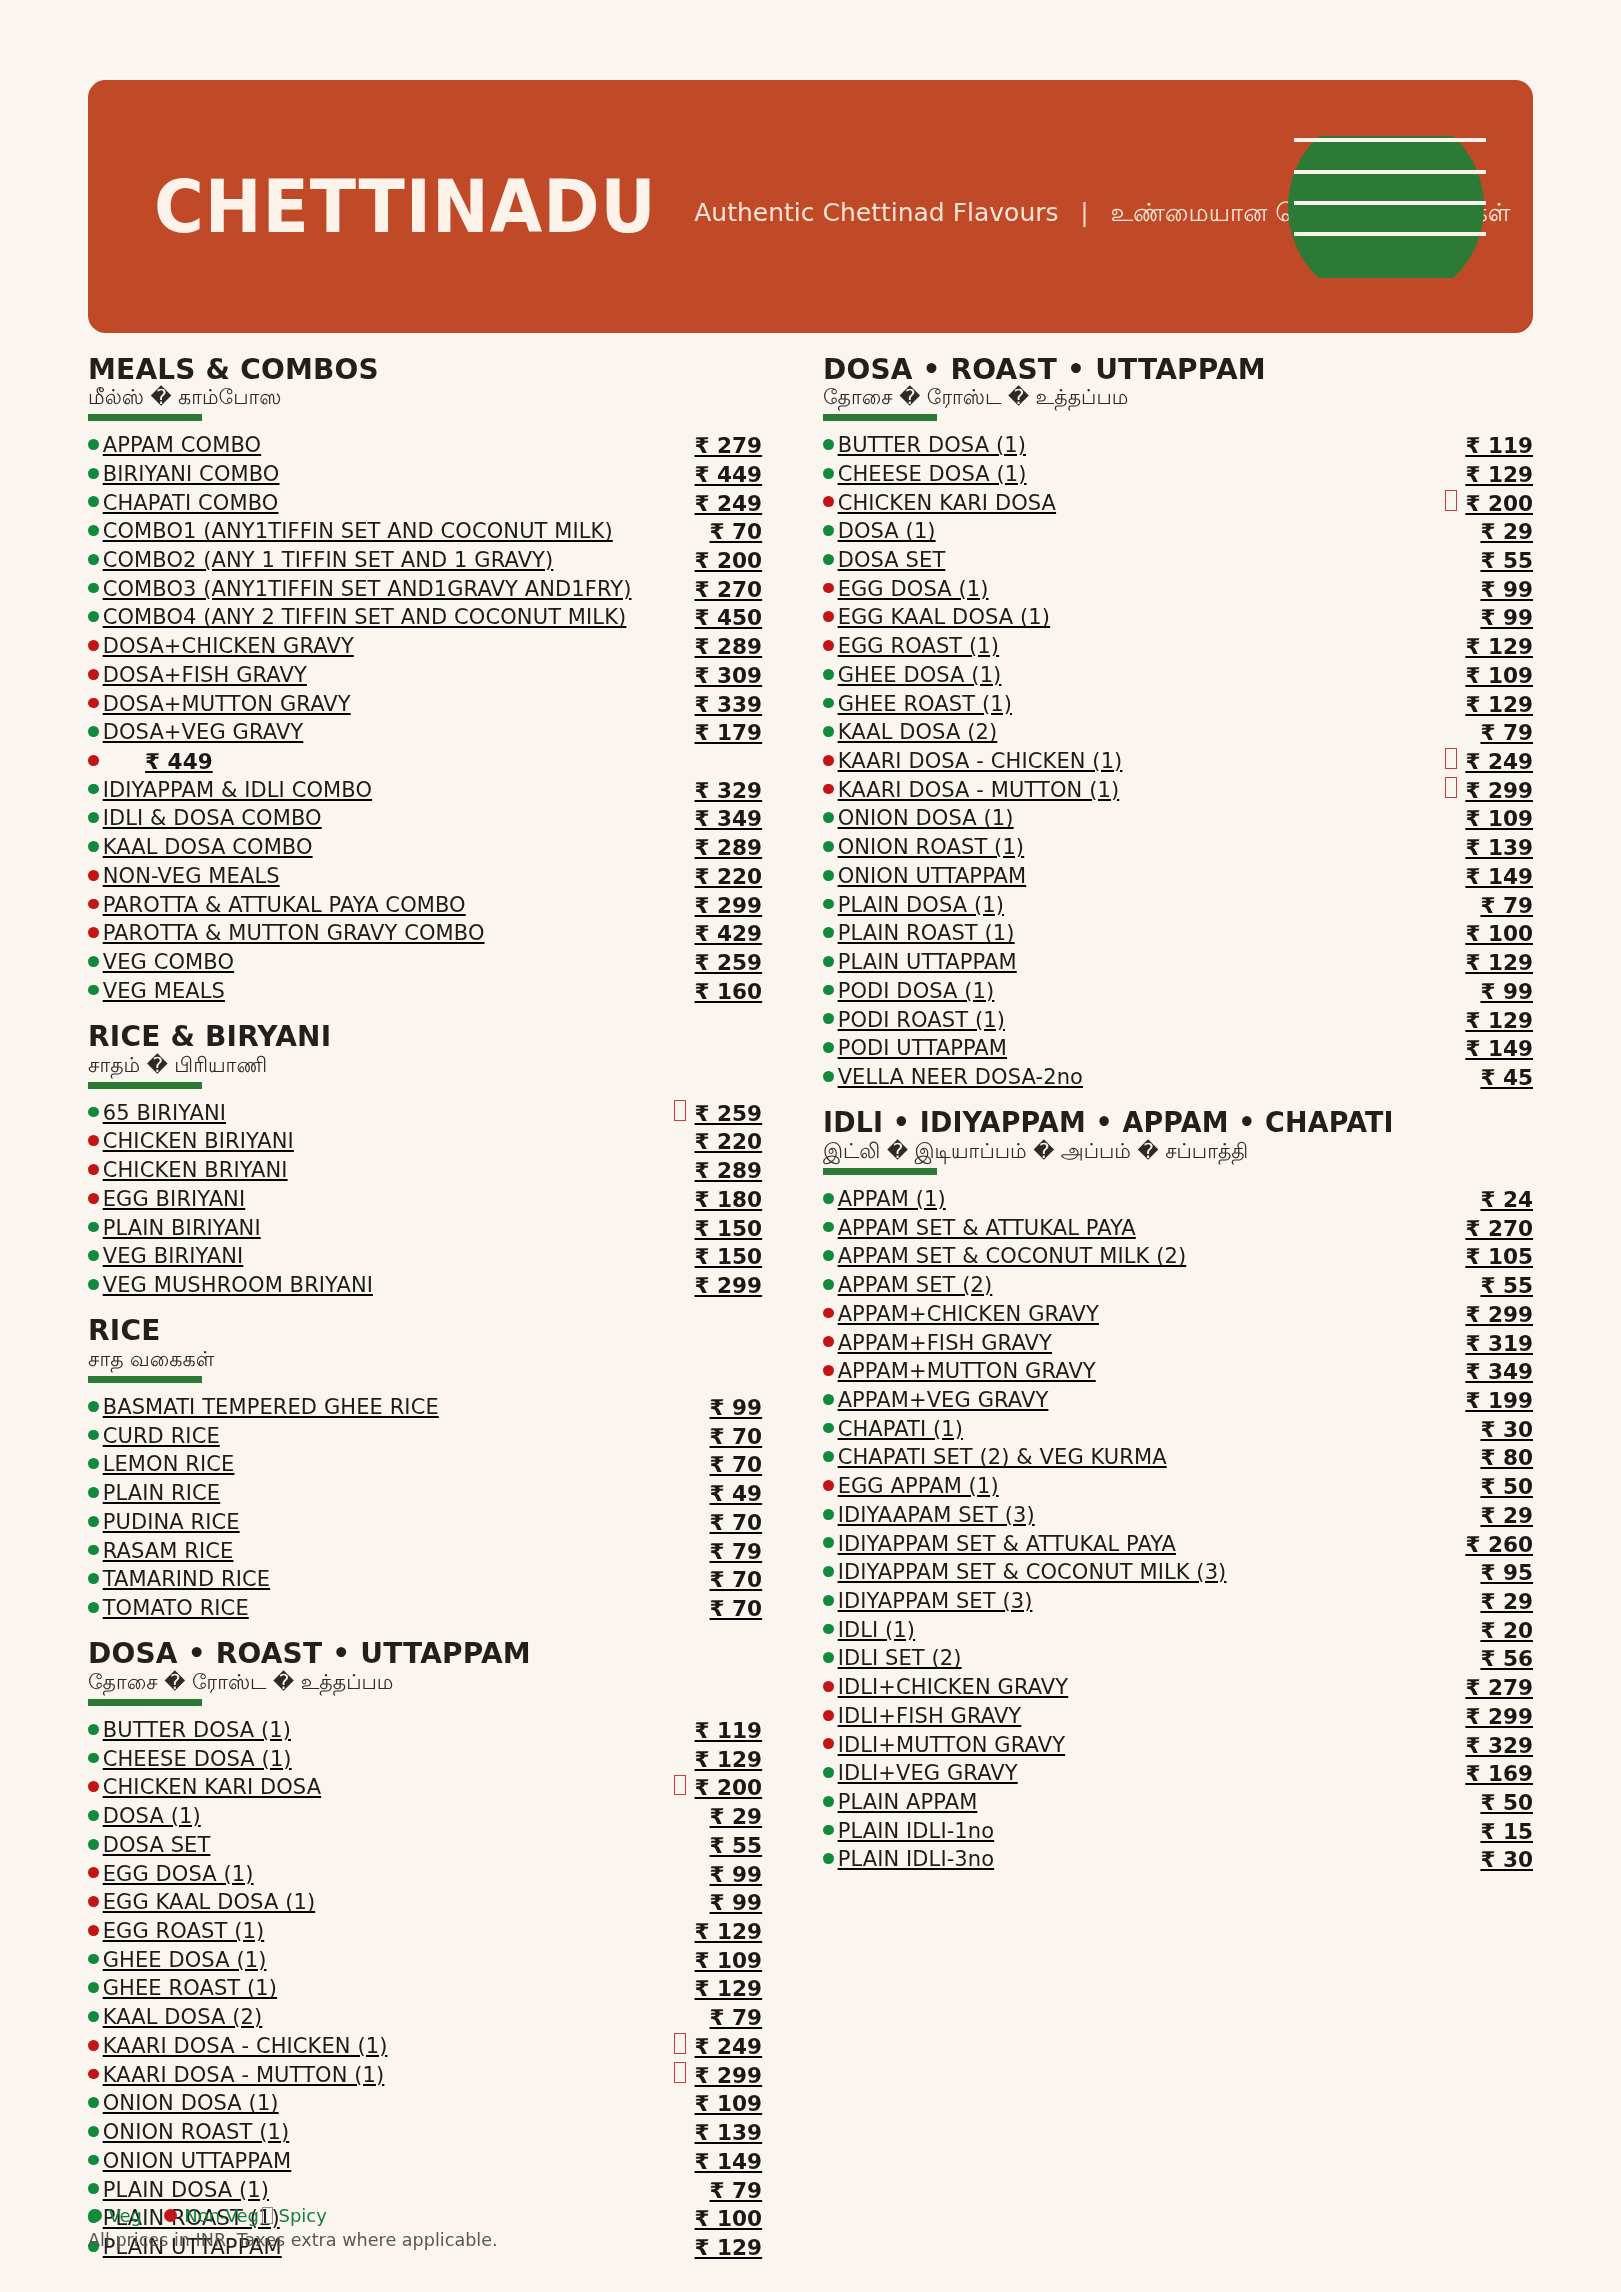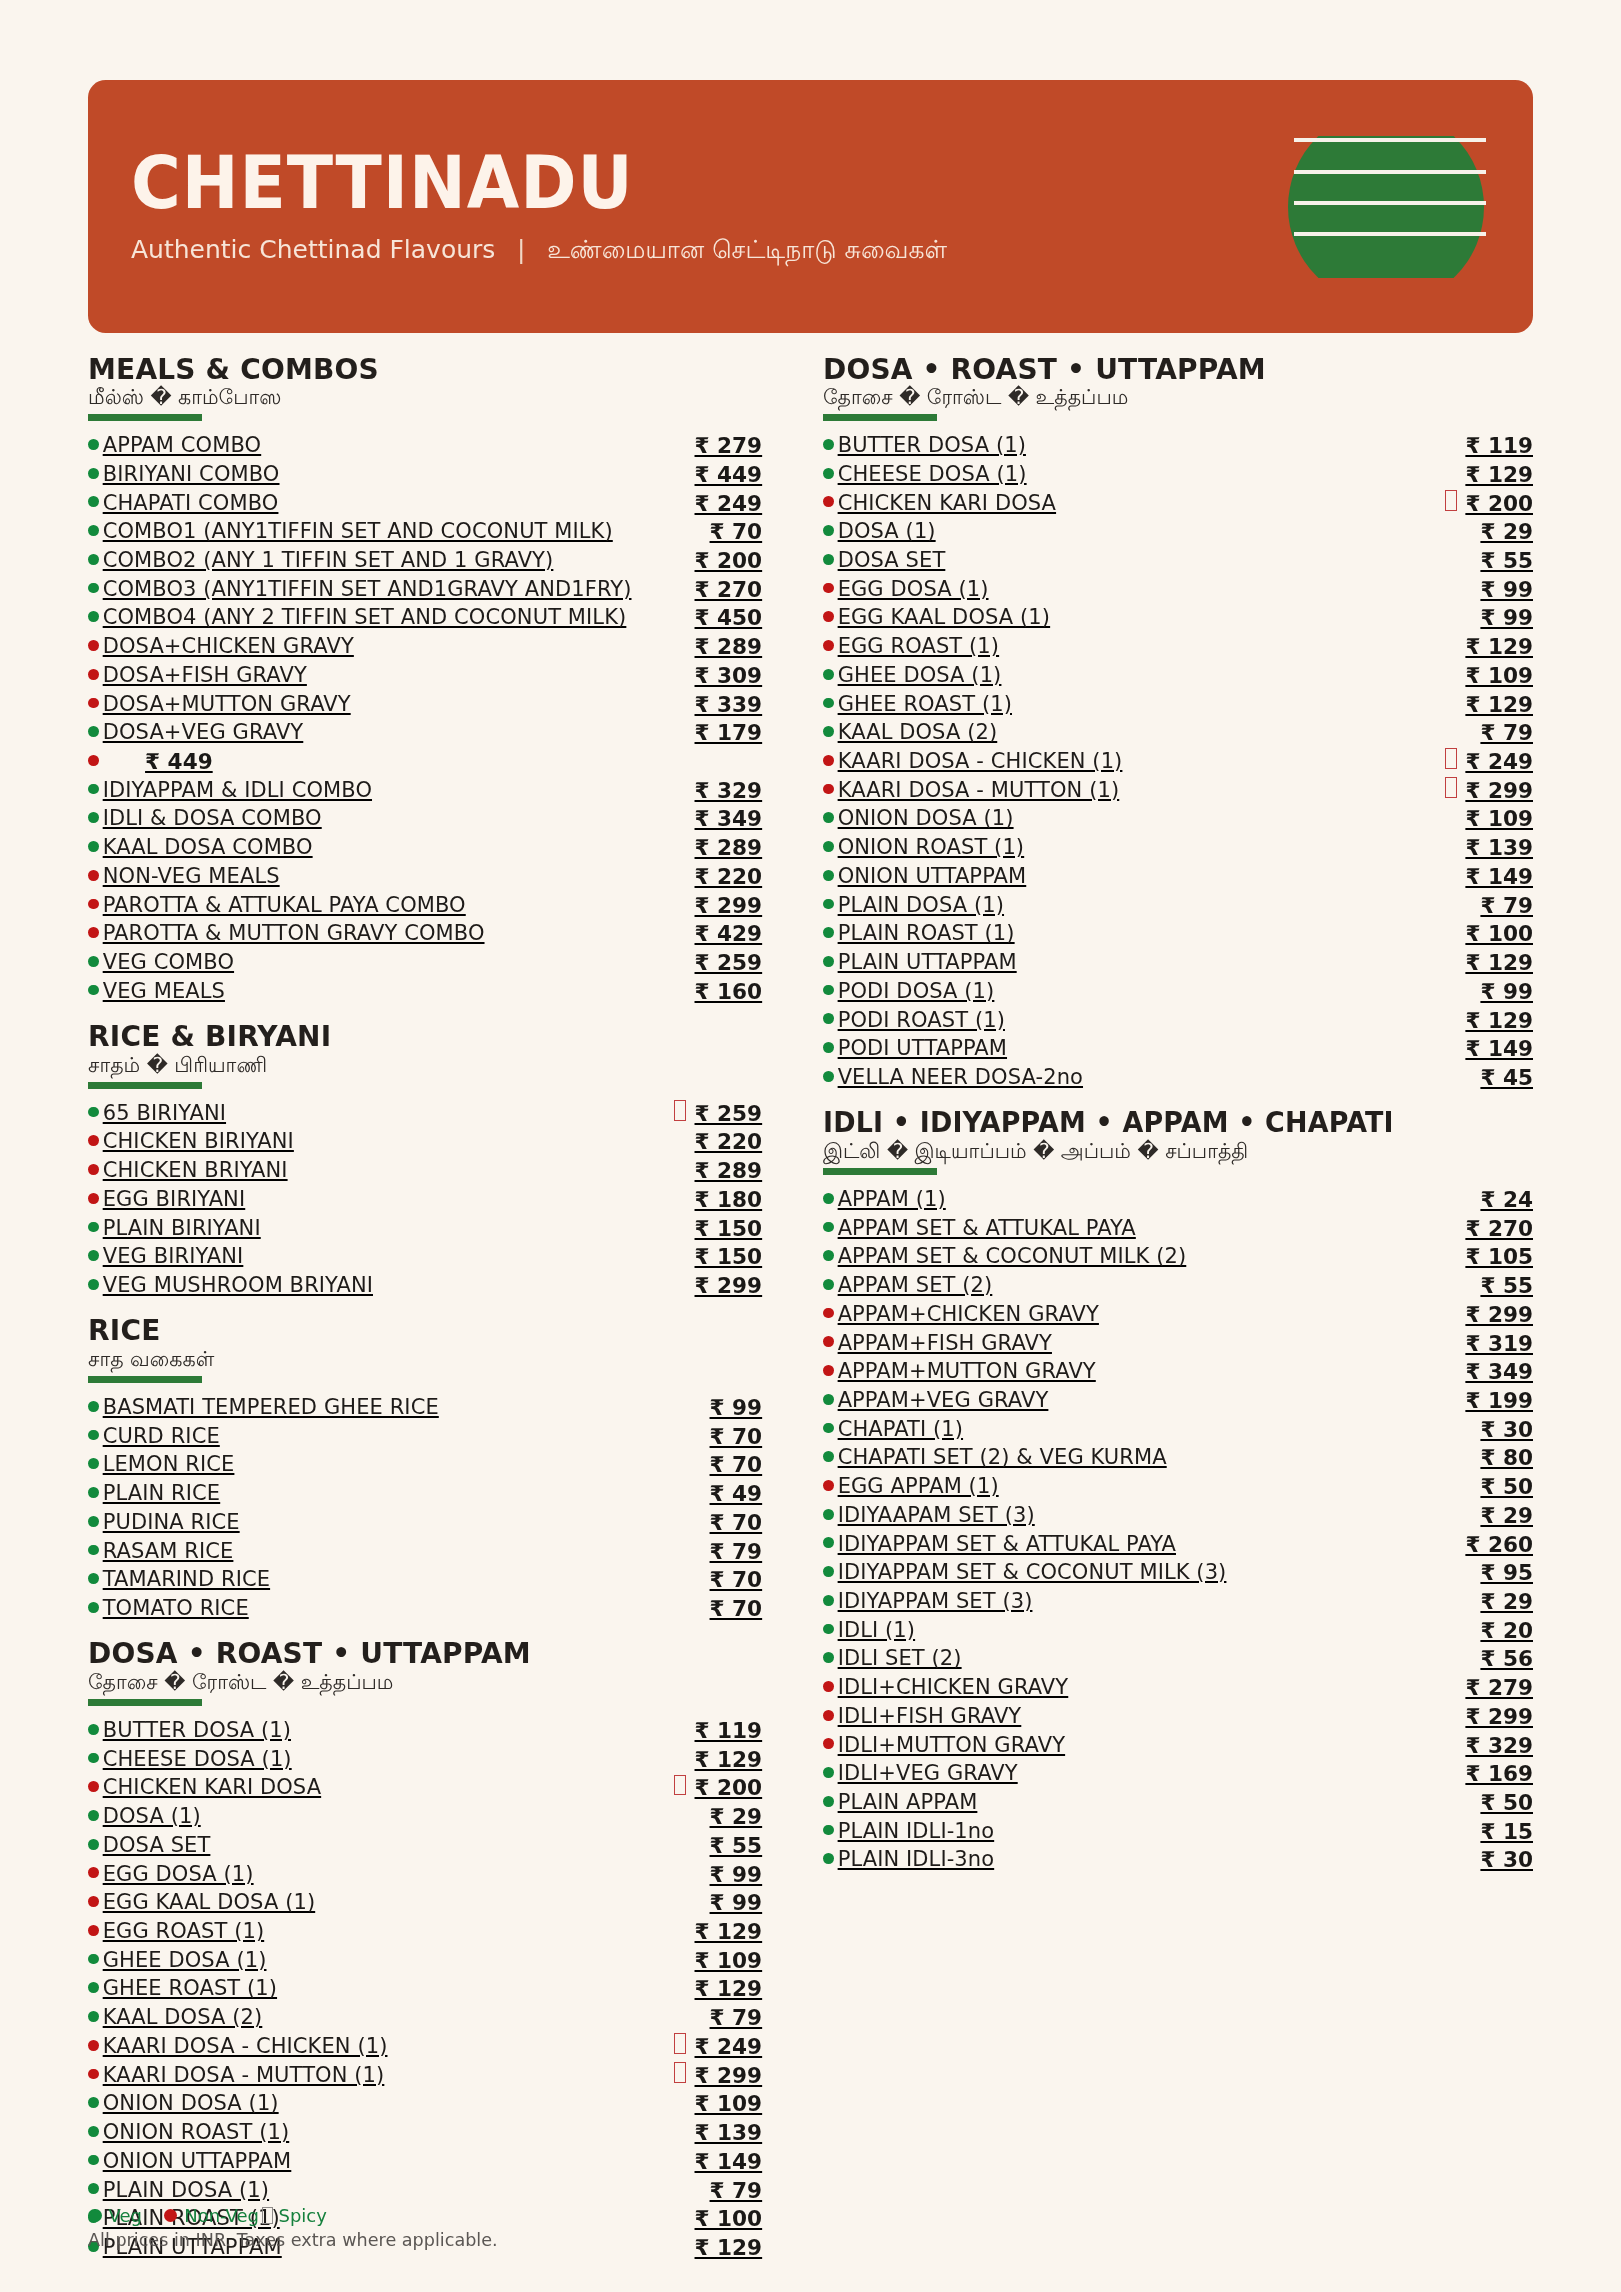--- a/index.html
+++ b/index.html
@@ -19,23 +19,23 @@
   }
 
   
   .header {
     margin: 80px 88px 0 88px;
     height: 253px;
     background: #c04a28;
     border-radius: 17.6px;
     position: relative;
     display: flex;
-    flex-direction: column;
     justify-content: center;
     padding-left: 43px;
+    align-items: center;
   }
   .brand-title {
     font-family: "DejaVu Sans", sans-serif;
     font-weight: bold;
     font-size: 73px;
     letter-spacing: 1px;
     color: #fdf3ea;
     line-height: 1.0;
     transform: scaleX(0.93);
     transform-origin: left center;

